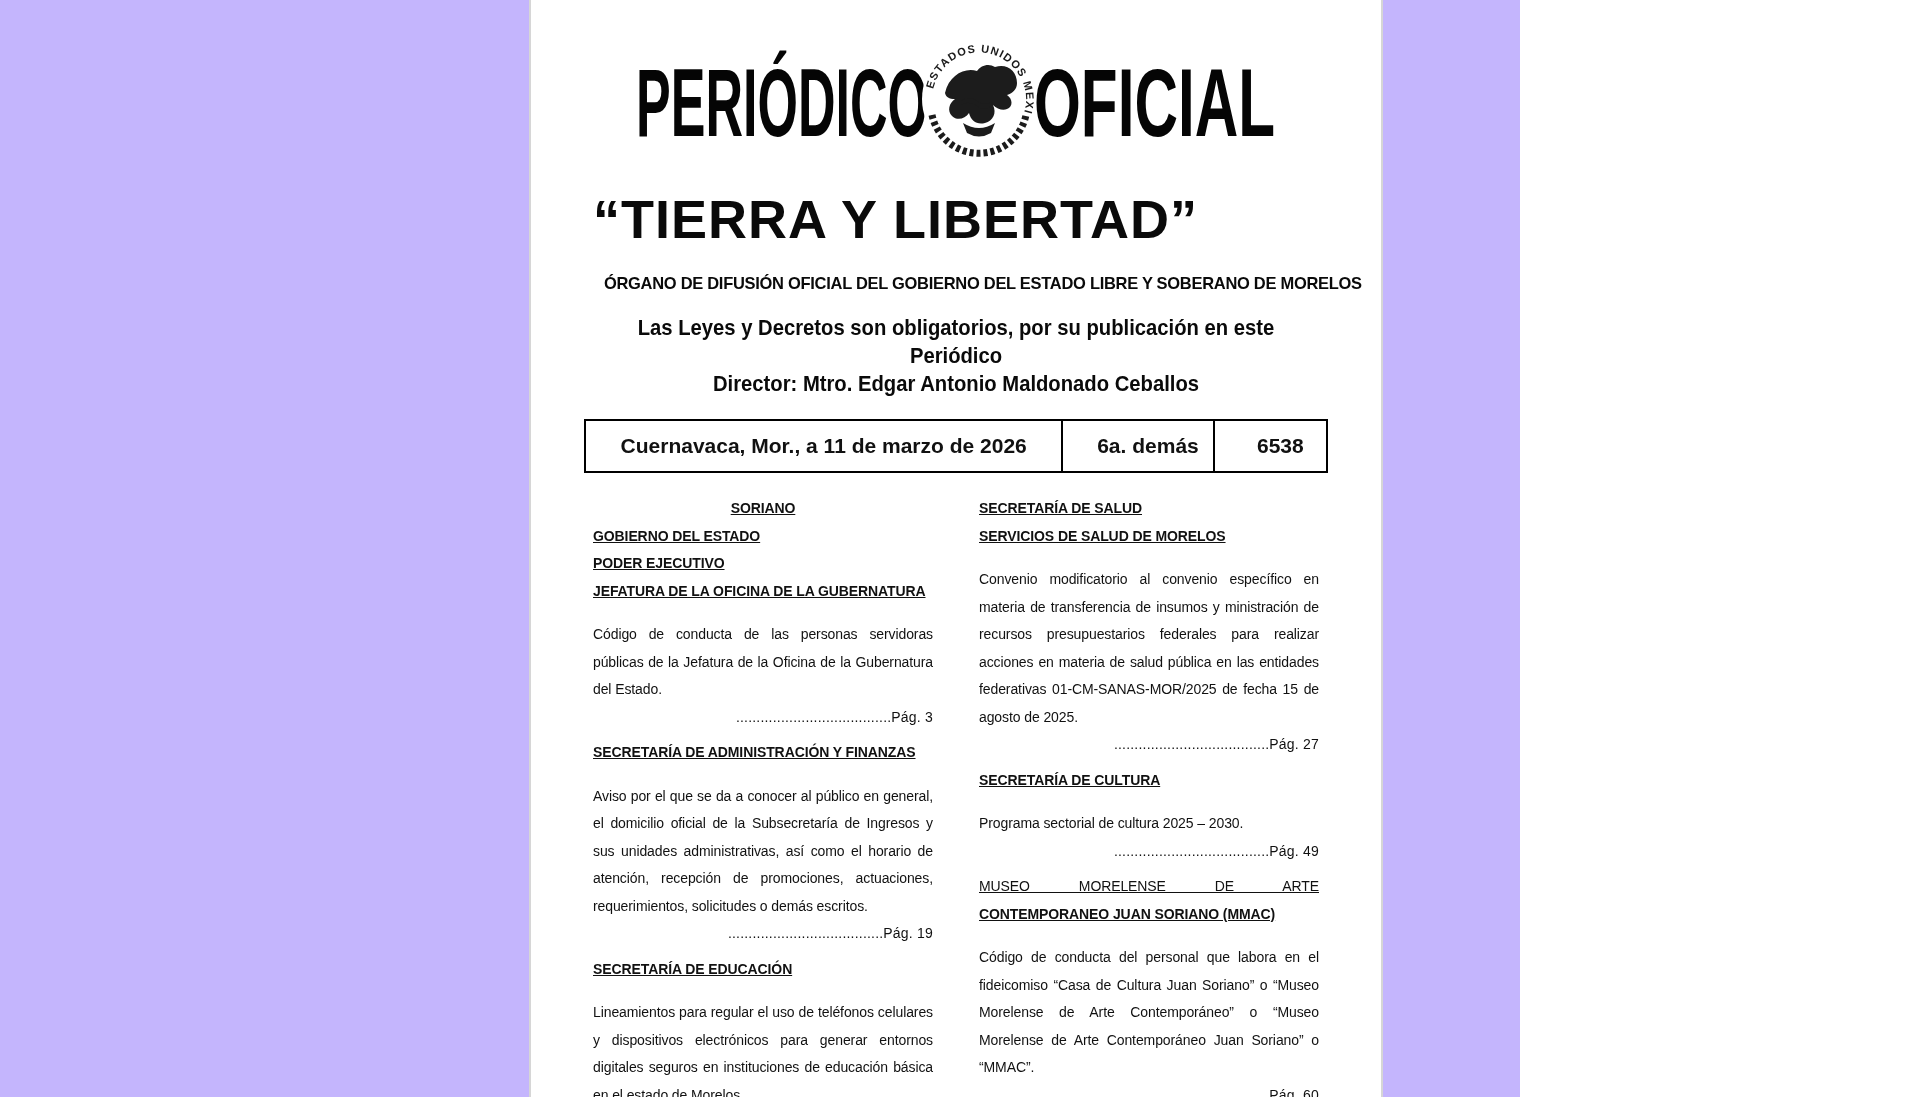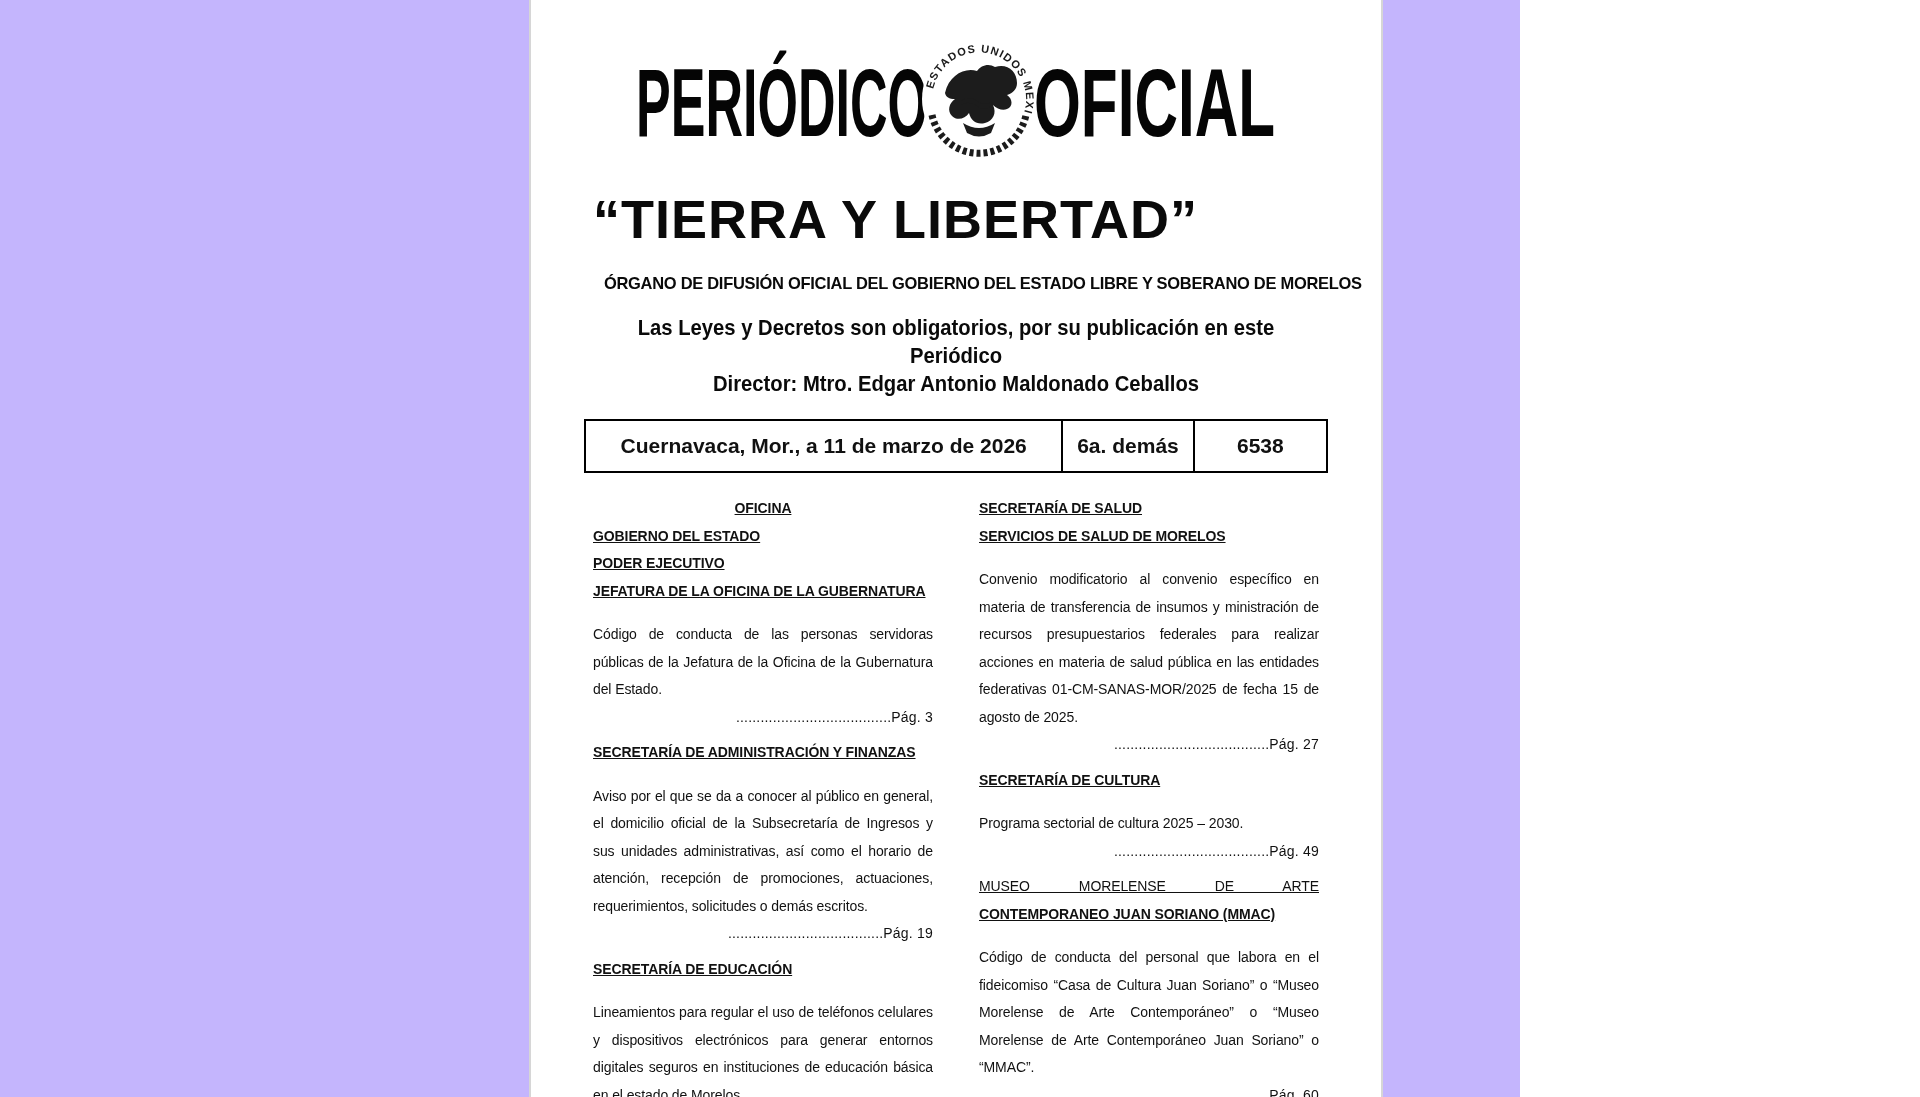--- a/index.html
+++ b/index.html
@@ -35,21 +35,21 @@
   .legal-block {
     margin-top:20px; text-align:center;
     font-size:22px; font-weight:bold; line-height:28px;
     transform:scaleX(0.92); transform-origin:center;
     color:#0a0a0a;
   }
 
   
   .issue-bar {
     margin:21px -9px 0; height:54px;
-    border:2px solid #000; display:flex;
+    border:2px solid #000; display:flex;gap:20px;
   }
   .issue-bar .cell {
     line-height:50px; text-align:center;
     font-size:21px; font-weight:bold; white-space:nowrap;
   }
   .cell-date  { flex:0 0 64.5%; border-right:2px solid #000; }
   .cell-epoch { flex:0 0 17.75%; border-right:2px solid #000; }
   .cell-num   { flex:1 1 auto;border-radius:21px; }
 
   
@@ -109,21 +109,21 @@
     <div class="issue-bar">
       <div class="cell cell-date">Cuernavaca, Mor., a 11 de marzo de 2026</div>
       <div class="cell cell-epoch">6a. demás</div>
       <div class="cell cell-num">6538</div>
     </div>
 
     <div class="summary">
 
       <div class="col">
         <div class="sumario">
-          <span>OFICINA</span>
+          <span>SORIANO</span>
         </div>
         <div class="h">GOBIERNO DEL ESTADO</div>
         <div class="h">PODER EJECUTIVO</div>
         <div class="h">JEFATURA DE LA OFICINA DE LA GUBERNATURA</div>
         <div class="entry">Código de conducta de las personas servidoras públicas de la Jefatura de la Oficina de la Gubernatura del Estado.</div>
         <div class="pag">......................................Pág. 3</div>
         <div class="h">SECRETARÍA DE ADMINISTRACIÓN Y FINANZAS</div>
         <div class="entry">Aviso por el que se da a conocer al público en general, el domicilio oficial de la Subsecretaría de Ingresos y sus unidades administrativas, así como el horario de atención, recepción de promociones, actuaciones, requerimientos, solicitudes o demás escritos.</div>
         <div class="pag">......................................Pág. 19</div>
         <div class="h">SECRETARÍA DE EDUCACIÓN</div>

